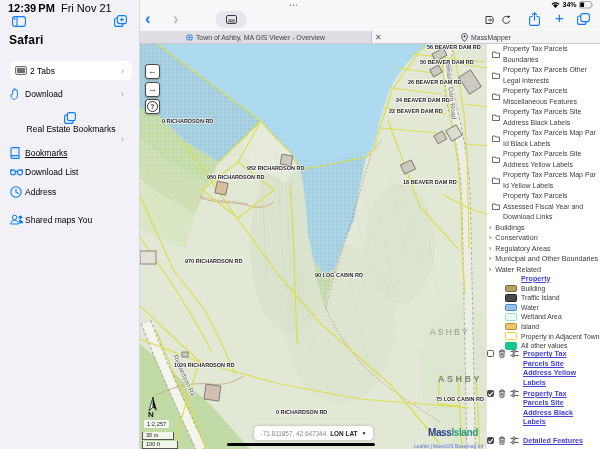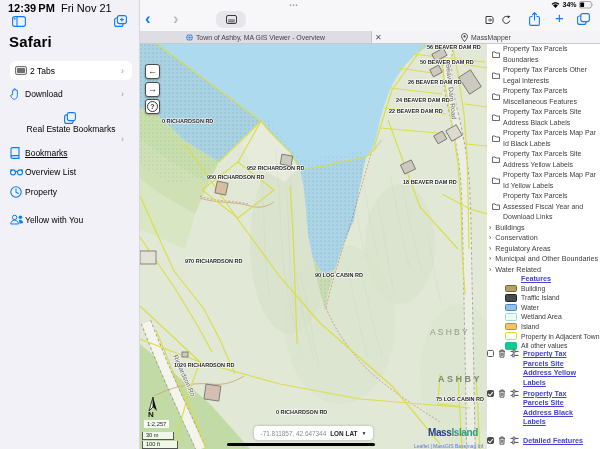--- a/index.html
+++ b/index.html
@@ -7,21 +7,21 @@
        font-family:"Liberation Sans",sans-serif;background:#f2f1f7;}
   .abs{position:absolute;}
   
   #statusL{left:8px;top:2px;font-size:11px;color:#000;}
   #statusL b{font-weight:bold;}
   #dots{left:289px;top:0px;color:#98989d;font-size:9px;letter-spacing:1px;font-weight:bold;}
   #statusR{right:7px;top:1px;display:flex;align-items:center;gap:2px;}
   #statusR .pct{font-size:7px;font-weight:bold;color:#000;}
   
   #sidebar{left:0;top:0;width:140px;height:449px;background:#f2f1f7;border-right:1px solid #d8d7dc;box-sizing:border-box;}
-  #safariTitle{left:9px;top:33px;font-size:15px;font-weight:bold;color:#000;letter-spacing:.2px;}
+  #safariTitle{left:9px;top:33px;font-size:12px;font-weight:bold;color:#000;letter-spacing:.2px;}
   .srow{position:absolute;left:10px;width:122px;height:19px;display:flex;align-items:center;}
   .srow .ic{width:15px;display:flex;justify-content:flex-start;}
   .srow .tx{font-size:8.5px;color:#000;}
   .srow .ch{margin-left:auto;color:#b6b5bb;font-size:9px;font-weight:bold;margin-right:8px;}
   #rowTabs{background:#fff;border-radius:6px;top:61px;padding-left:5px;width:117px;}
   
   #chrome{left:140px;top:0;width:460px;height:44px;background:#f7f6f8;}
   #toolbar{left:140px;top:10px;width:460px;height:21px;}
   .pill{position:absolute;background:#e7e6ec;border-radius:7px;height:17px;top:1px;}
   #urltext{font-size:7.7px;color:#1b1b1d;}
@@ -281,41 +281,41 @@
 </div>
 <div class="srow" style="top:162.5px;">
   <span class="ic">
       <svg width="13" height="8" viewBox="0 0 13 8">
         <circle cx="3" cy="4.4" r="2.5" fill="none" stroke="#0a7cff" stroke-width="1.1"></circle>
         <circle cx="10" cy="4.4" r="2.5" fill="none" stroke="#0a7cff" stroke-width="1.1"></circle>
         <path d="M5.5 4 C6.1 3.2 6.9 3.2 7.5 4" fill="none" stroke="#0a7cff" stroke-width="1.1"></path>
         <path d="M0.6 4 L1.2 1.2 M12.4 4 L11.8 1.2" stroke="#0a7cff" stroke-width="1.1"></path>
       </svg>
     </span>
-  <span class="tx">Overview List</span>
+  <span class="tx">Download List</span>
 </div>
 <div class="srow" style="top:182px;">
   <span class="ic">
       <svg width="12" height="12" viewBox="0 0 12 12">
         <circle cx="6" cy="6" r="5.2" fill="none" stroke="#0a7cff" stroke-width="1.1"></circle>
         <path d="M6 3 L6 6.2 L8.4 7.4" fill="none" stroke="#0a7cff" stroke-width="1.1" stroke-linecap="round"></path>
       </svg>
     </span>
-  <span class="tx">Property</span>
+  <span class="tx">Address</span>
 </div>
 <div class="srow" style="top:210px;">
   <span class="ic">
       <svg width="14" height="11" viewBox="0 0 14 11">
         <circle cx="4.6" cy="3.4" r="2.2" fill="none" stroke="#0a7cff" stroke-width="1"></circle>
         <path d="M0.8 10 C0.8 7.6 2.5 6.2 4.6 6.2 C6.7 6.2 8.4 7.6 8.4 10 Z" fill="none" stroke="#0a7cff" stroke-width="1"></path>
         <circle cx="10.4" cy="3.2" r="1.8" fill="#0a7cff"></circle>
         <path d="M8.8 5.8 C10.9 5.4 13 6.8 13.2 9 L9.6 9.8" fill="#0a7cff"></path>
       </svg>
     </span>
-  <span class="tx">Yellow with You</span>
+  <span class="tx">Shared maps You</span>
 </div>
 
 <div class="abs" id="panel"></div>
 <div class="titem" style="top:44px;">
     <svg width="8" height="7" viewBox="0 0 8 7">
       <path d="M0.5 1 L3 1 L4 2 L7.5 2 L7.5 6.5 L0.5 6.5 Z" fill="none" stroke="#5a5a5a" stroke-width="0.9"></path>
     </svg>
     <span class="txt">Property Tax Parcels<br>Boundaries</span>
   </div>
 <div class="titem" style="top:65px;">
@@ -358,21 +358,21 @@
     <svg width="8" height="7" viewBox="0 0 8 7">
       <path d="M0.5 1 L3 1 L4 2 L7.5 2 L7.5 6.5 L0.5 6.5 Z" fill="none" stroke="#5a5a5a" stroke-width="0.9"></path>
     </svg>
     <span class="txt">Property Tax Parcels<br>Assessed Fiscal Year and<br>Download Links</span>
   </div>
 <div class="gitem" style="top:222.5px;"><span class="gch">›</span>Buildings</div>
 <div class="gitem" style="top:233px;"><span class="gch">›</span>Conservation</div>
 <div class="gitem" style="top:243.5px;"><span class="gch">›</span>Regulatory Areas</div>
 <div class="gitem" style="top:254px;"><span class="gch">›</span>Municipal and Other Boundaries</div>
 <div class="gitem" style="top:264.5px;"><span class="gch">›</span>Water Related</div>
-<div class="abs lnk" style="left:521px;top:273.5px;font-weight:bold;">Features</div>
+<div class="abs lnk" style="left:521px;top:273.5px;font-weight:bold;">Property</div>
 <div class="leg" style="top:284.5px;">
     <span class="sw" style="background:#b5a262;border:1px solid #6d6b3a;"></span>
     <span class="lt">Building</span>
   </div>
 <div class="leg" style="top:294px;">
     <span class="sw" style="background:#4a4a48;border:1px solid #232323;"></span>
     <span class="lt">Traffic Island</span>
   </div>
 <div class="leg" style="top:303.6px;">
     <span class="sw" style="background:#8fc1ea;border:1px solid #4d86c0;"></span>

